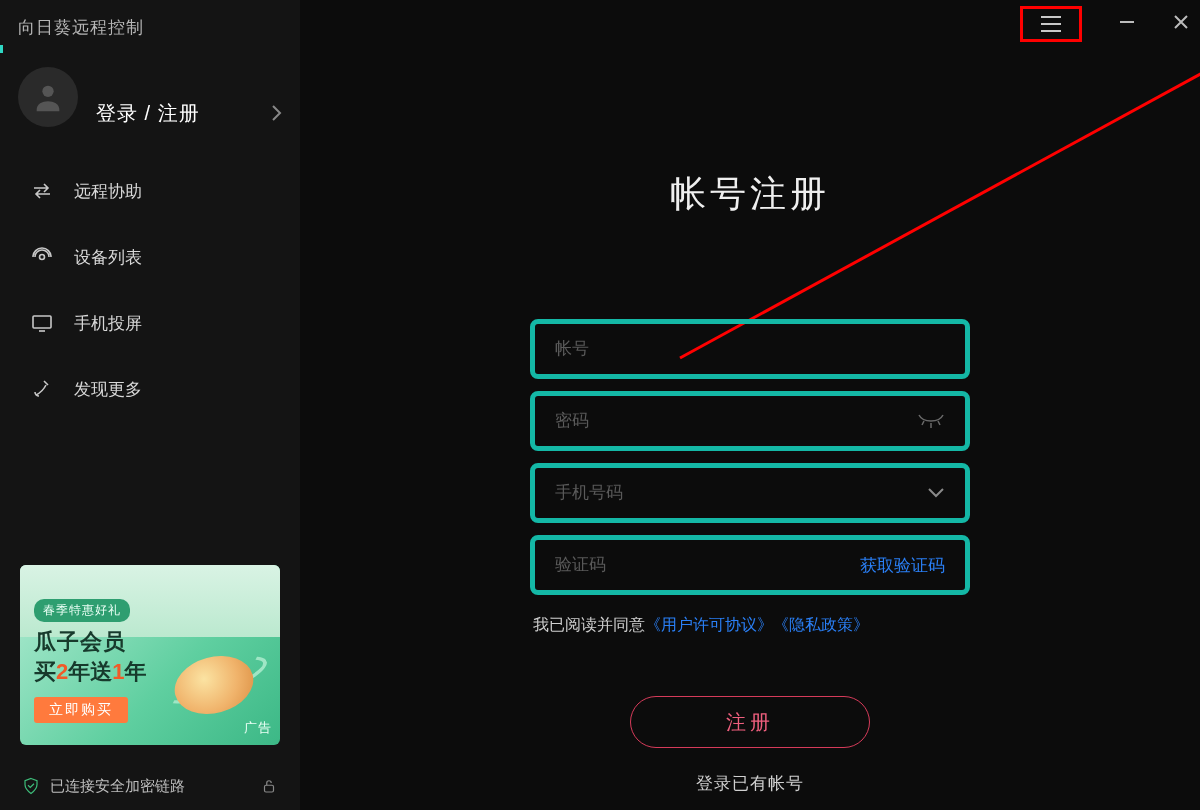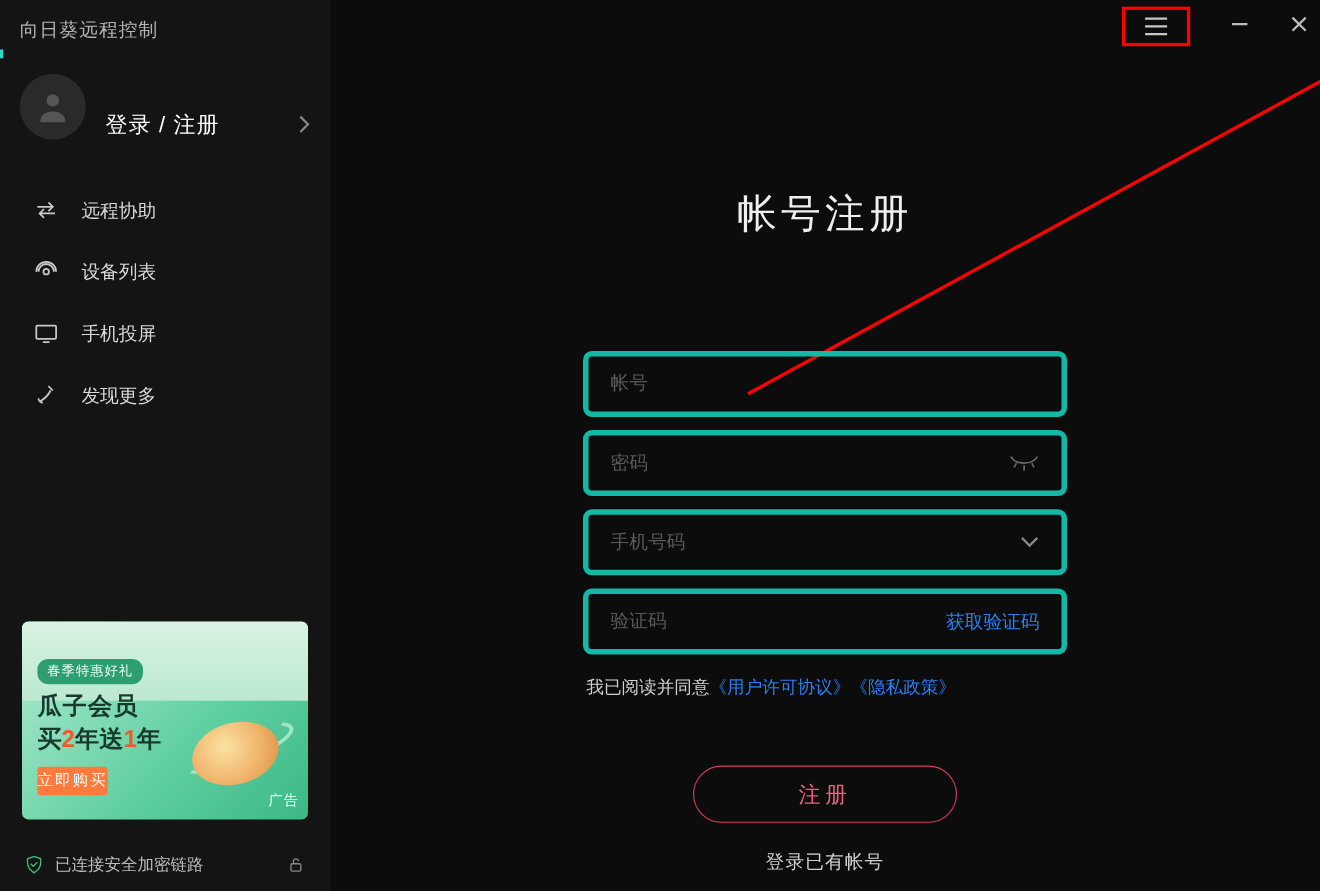--- a/index.html
+++ b/index.html
@@ -6,31 +6,31 @@
   html, body { width: 1200px; height: 810px; overflow: hidden; font-family: "Microsoft YaHei", "PingFang SC", sans-serif; background:#0c0c0c; }
   .app { display:flex; width:1200px; height:810px; background:#0c0c0c; position:relative; }
   .sidebar { width:300px; height:810px; background:#141414; display:flex; flex-direction:column; position:relative; }
   .sidebar-title { color:#b5b5b5; font-size:17px; padding:16px 18px 10px; letter-spacing:1px; }
   .accent-tick { position:absolute; left:0; top:45px; width:3px; height:8px; background:#2fd7c4; }
   .account-row { display:flex; align-items:flex-end; padding:18px 18px 20px; cursor:pointer; }
   .avatar { width:60px; height:60px; border-radius:50%; background:#2a2a2a; display:flex; align-items:center; justify-content:center; margin-right:18px; }
   .avatar svg { width:34px; height:34px; fill:#555; }
   .account-text { color:#fff; font-size:20px; letter-spacing:1px; flex:1; }
   .chev { color:#777; font-size:18px; }
-  .nav { padding-top:30px; display:flex; flex-direction:column; gap:28px; }
+  .nav { padding-top:30px; display:flex; flex-direction:column; gap:38px; }
   .nav-item { display:flex; align-items:center; padding:0 28px; color:#d8d8d8; font-size:17px; cursor:pointer; }
   .nav-item .nicon { width:28px; height:28px; margin-right:18px; display:flex; align-items:center; justify-content:center; }
   .nav-item .nicon svg { stroke:#c8c8c8; fill:none; stroke-width:1.6; }
   .promo { position:absolute; left:20px; bottom:65px; width:260px; height:180px; border-radius:6px; overflow:hidden; background:linear-gradient(135deg,#b3ecd4 0%,#5fcfa0 60%,#3cb886 100%); }
   .promo::before { content:""; position:absolute; left:0; right:0; top:0; height:72px; background:linear-gradient(180deg,#d9f3e4 0%,#bbe9cf 100%); }
   .promo .pill { position:absolute; left:14px; top:34px; background:#2e9e70; color:#eafff5; font-size:12px; padding:3px 9px; border-radius:10px; letter-spacing:1px; }
   .promo .big1 { position:absolute; left:14px; top:62px; font-size:22px; font-weight:700; color:#173a2c; letter-spacing:1px; }
   .promo .big2 { position:absolute; left:14px; top:92px; font-size:22px; font-weight:700; color:#173a2c; }
   .promo .big2 .num { color:#f05a28; }
-  .promo .buy { position:absolute; left:14px; top:132px; background:#ff7a3d; color:#fff; font-size:14px; padding:4px 0; border-radius:3px; letter-spacing:2px; }
+  .promo .buy { position:absolute; left:14px; top:132px; background:#ff7a3d; color:#fff; font-size:14px; padding:4px 15px; border-radius:3px; letter-spacing:2px; }
   .promo .adtag { position:absolute; right:8px; bottom:8px; color:#eafff5; font-size:13px; letter-spacing:1px; }
   .promo .planet { position:absolute; right:26px; bottom:32px; width:80px; height:56px; border-radius:50%; background:radial-gradient(circle at 40% 35%, #fbe3a2 0%, #f0b36b 55%, #d98b3e 100%); transform:rotate(-15deg); }
   .promo .ring { position:absolute; right:10px; bottom:50px; width:110px; height:30px; border:4px solid #9fe6c5; border-radius:50%; transform:rotate(-20deg); border-top-color:transparent; border-left-color:transparent; }
   .status-bar { position:absolute; left:0; right:0; bottom:0; height:48px; display:flex; align-items:center; padding:0 22px; color:#bdbdbd; font-size:15px; }
   .status-bar .shield { width:18px; height:18px; margin-right:10px; }
   .status-bar .lock { margin-left:auto; width:18px; height:18px; }
   .main { flex:1; position:relative; background:#0c0c0c; }
   .win-controls { position:absolute; top:6px; right:10px; display:flex; align-items:center; gap:36px; }
   .hamburger-box { border:3px solid #ff0000; padding:6px 16px; display:flex; align-items:center; justify-content:center; cursor:pointer; }
   .hamburger-box svg { stroke:#c8c8c8; }

